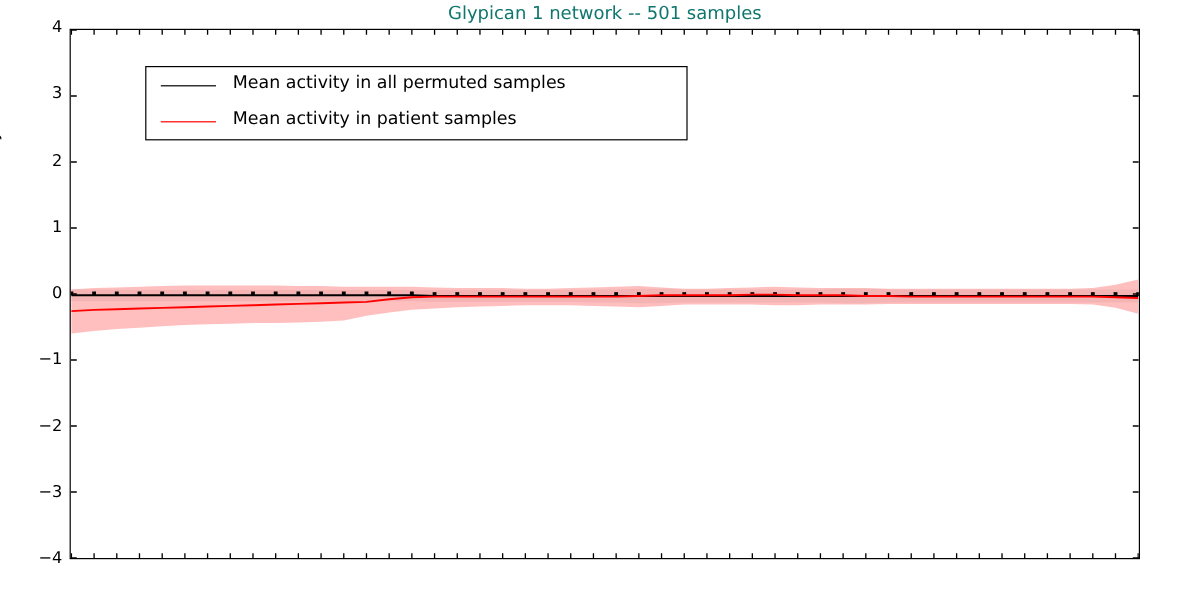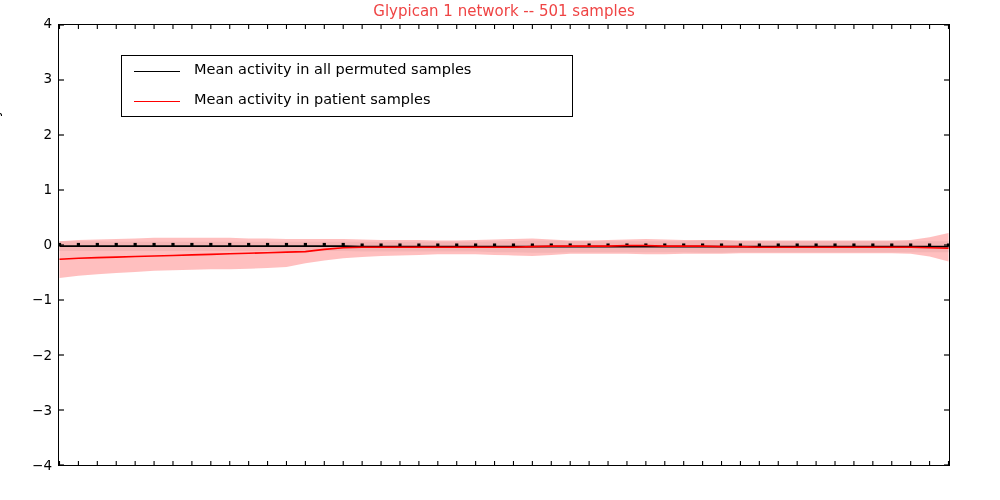--- a/index.html
+++ b/index.html
@@ -4,21 +4,21 @@
 <style>
   html,body{margin:0;padding:0;}
   body{
     width:1000px;height:500px;background:#ffffff;
     font-family:"DejaVu Sans","Liberation Sans",sans-serif;
     overflow:hidden;position:relative;
   }
   #figure{position:absolute;left:0;top:0;width:1000px;height:500px;}
   #chart-title{
     position:absolute;left:58px;top:2px;width:892px;
-    text-align:center;font-size:15px;color:#ef4444;white-space:nowrap;
+    text-align:center;font-size:15px;color:#0f766e;white-space:nowrap;
   }
   #plot-frame{
     position:absolute;left:58px;top:24px;width:892px;height:442px;
     border:1.4px solid #000;box-sizing:border-box;background:#fff;
   }
   #plot-svg{position:absolute;left:0;top:0;width:100%;height:100%;display:block;}
   #ylabel{
     position:absolute;left:-34px;top:155px;width:180px;
     transform:rotate(-90deg);transform-origin:50% 50%;
     margin-left:-62px;text-align:center;font-size:13.5px;color:#000;

